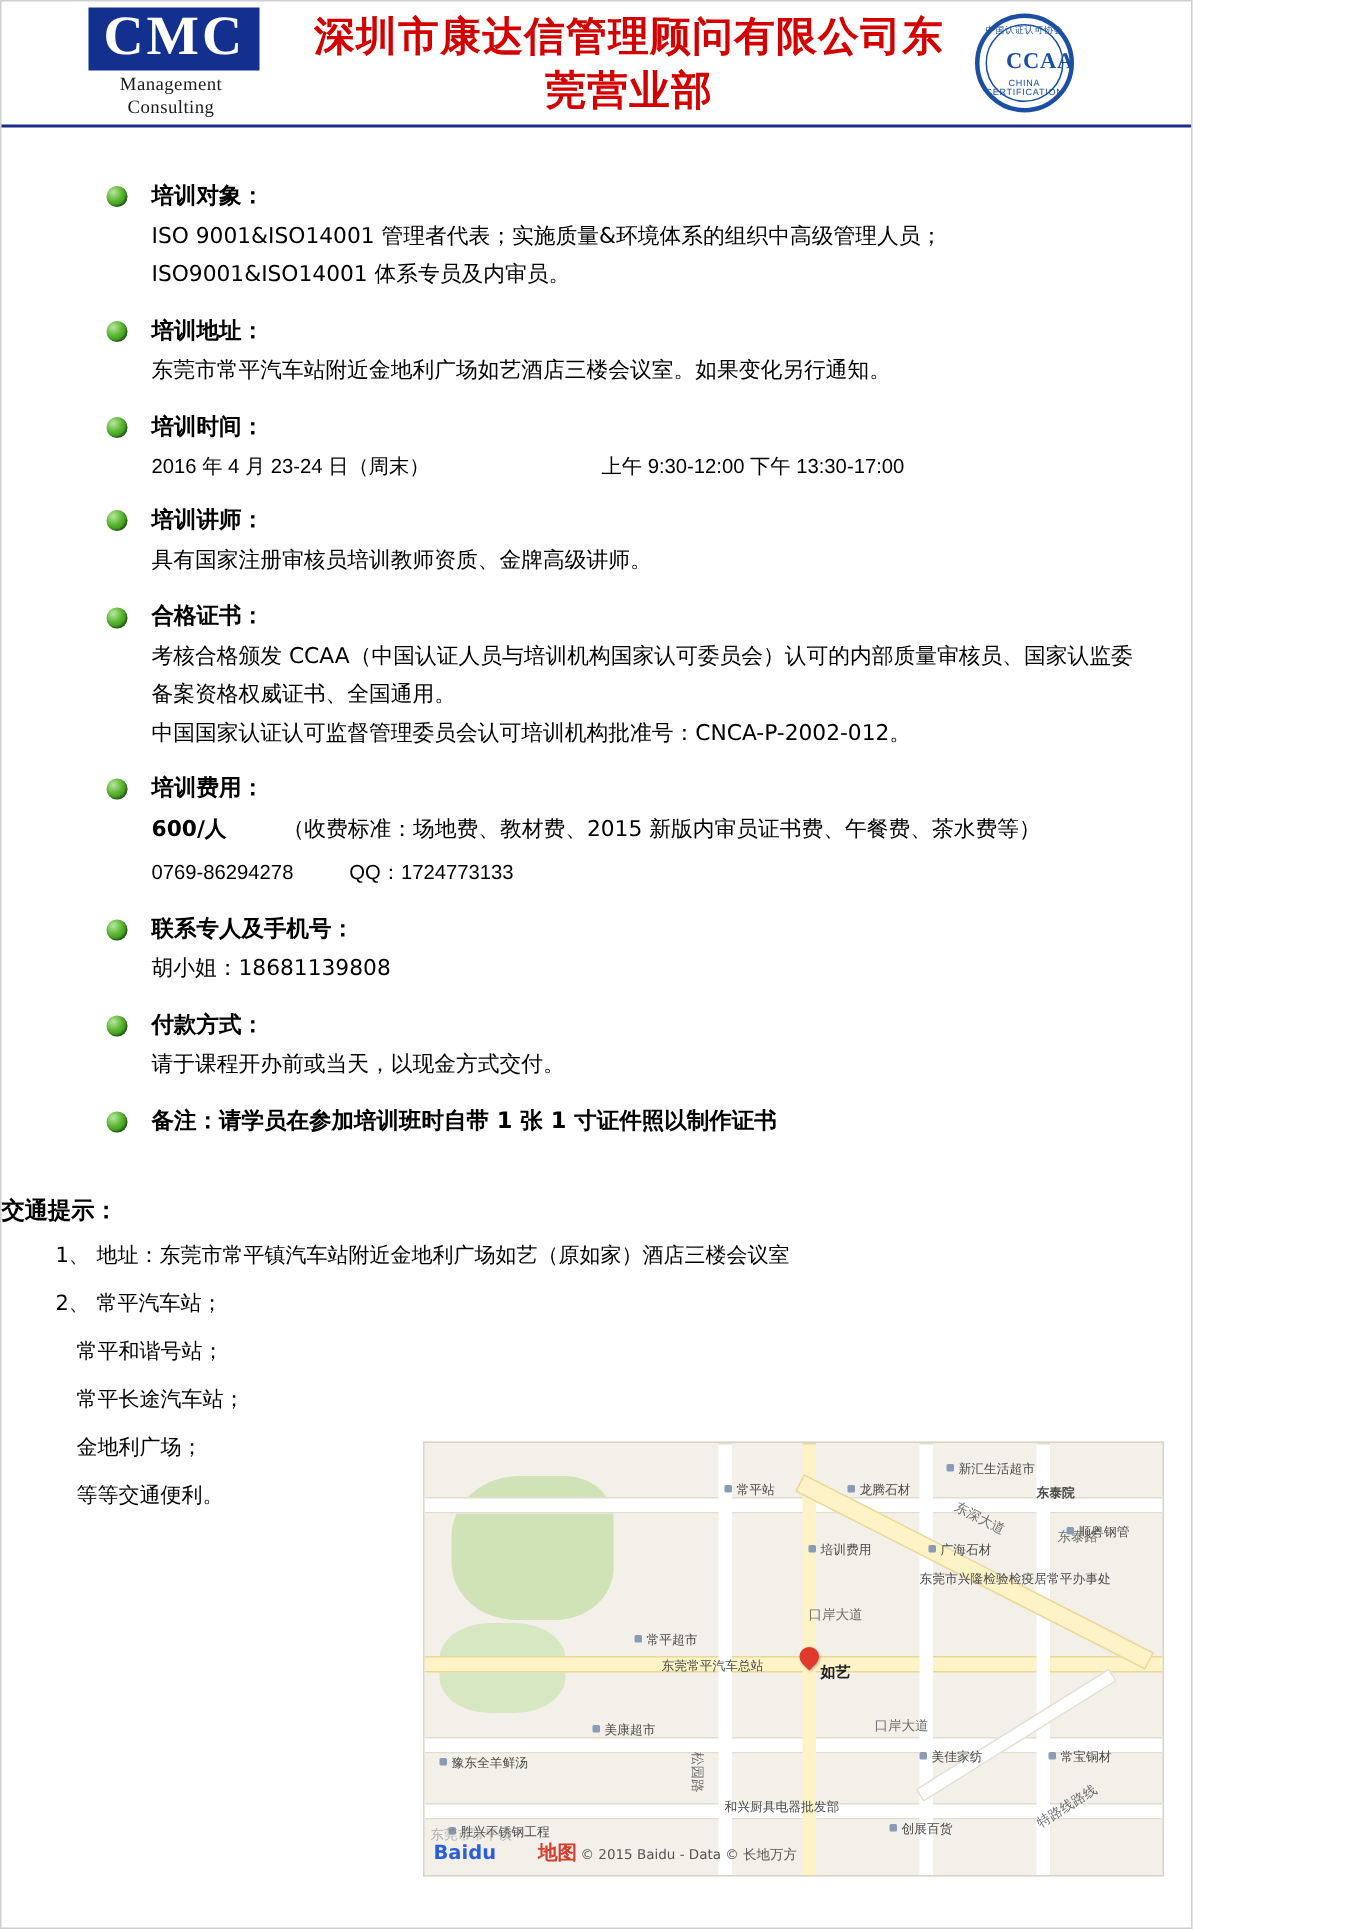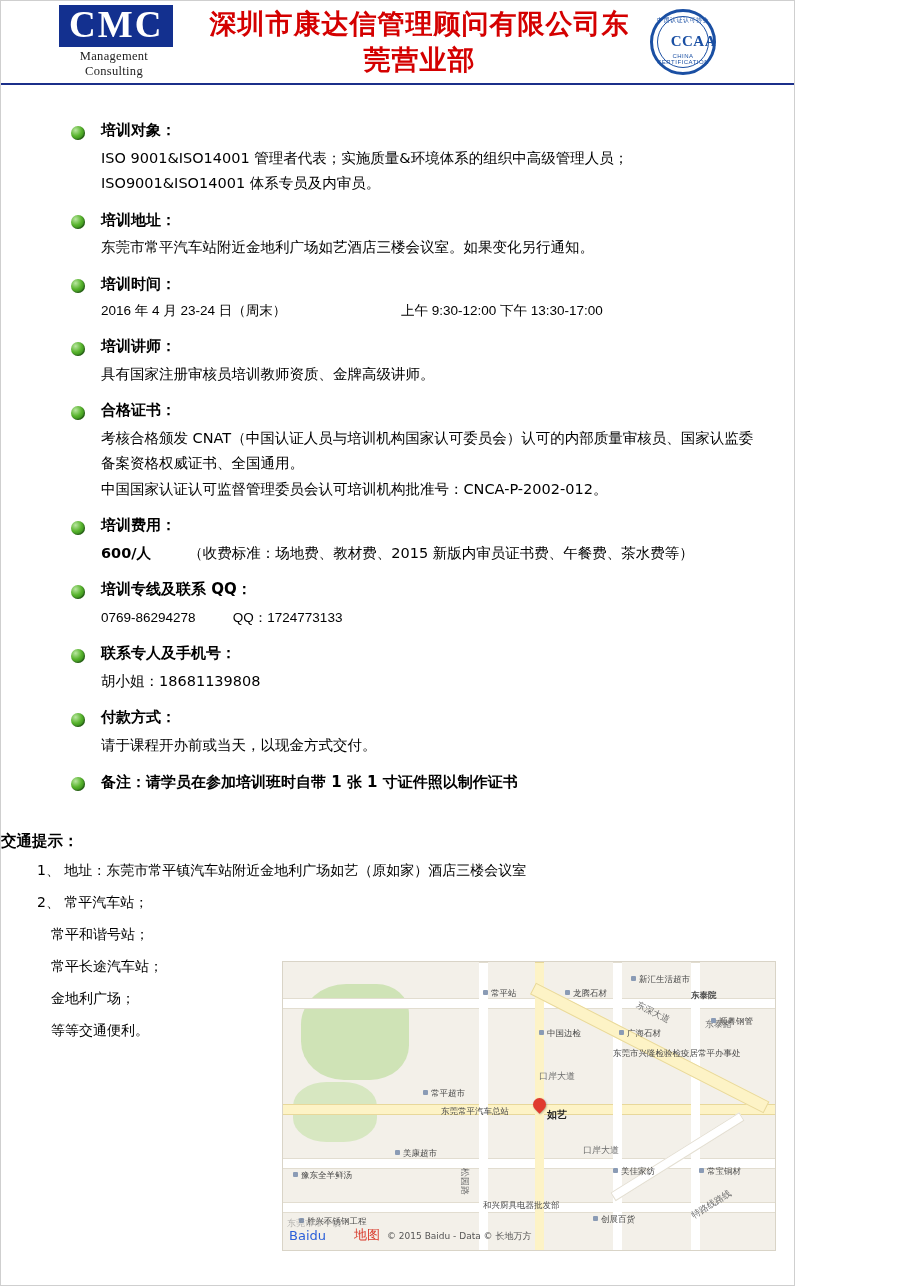--- a/index.html
+++ b/index.html
@@ -126,21 +126,21 @@
   
   .content {
     padding: 22px 36px 0 60px;
     position: relative;
   }
   .item {
     margin-bottom: 4px;
   }
   .item-head {
     display: flex;
-    align-items: flex-end;
+    align-items: center;
     margin: 14px 0 6px 0;
   }
   .bullet {
     flex: 0 0 14px;
     width: 14px; height: 14px;
     margin: 2px 16px 0 10px;
     border-radius: 50%;
     background: radial-gradient(circle at 33% 30%, #b9e6a0 0%, #57b32c 45%, #1d6a14 100%);
     box-shadow: inset -1px -1px 1px rgba(0,0,0,.35);
   }
@@ -274,21 +274,21 @@
     font-weight: bold;
     white-space: nowrap;
   }
   .map-logo {
     position: absolute;
     left: 6px;
     bottom: 6px;
     display: flex;
     align-items: center;
     font-size: 13px;
-    font-weight: normal;
+    font-weight: bold;
   }
   .map-logo .b1 { color: #2b5fd9; }
   .map-logo .b2 { color: #d93a2b; margin-left: 28px; }
   .map-copy {
     position: absolute;
     left: 104px;
     bottom: 7px;
     font-size: 9px;
     color: #555;
   }
@@ -354,41 +354,37 @@
         <span class="item-title">培训讲师：</span>
       </div>
       <div class="item-body">具有国家注册审核员培训教师资质、金牌高级讲师。</div>
     </div>
 
     <div class="item">
       <div class="item-head">
         <span class="bullet"></span>
         <span class="item-title">合格证书：</span>
       </div>
-      <div class="item-body">考核合格颁发 CNAT（中国认证人员与培训机构国家认可委员会）认可的内部质量审核员、国家认监委备案资格权威证书、全国通用。</div>
+      <div class="item-body">考核合格颁发 CCAA（中国认证人员与培训机构国家认可委员会）认可的内部质量审核员、国家认监委备案资格权威证书、全国通用。</div>
       <div class="item-body">中国国家认证认可监督管理委员会认可培训机构批准号：CNCA-P-2002-012。</div>
     </div>
 
     <div class="item">
       <div class="item-head">
         <span class="bullet"></span>
         <span class="item-title">培训费用：</span>
       </div>
       <div class="item-body">
         <span class="bold">600/人</span>
         <span class="inline-gap"></span>
         <span>（收费标准：场地费、教材费、2015 新版内审员证书费、午餐费、茶水费等）</span>
       </div>
     </div>
 
     <div class="item">
-      <div class="item-head">
-        <span class="bullet"></span>
-        <span class="item-title">培训专线及联系 QQ：</span>
-      </div>
       <div class="item-body">
         <span class="mono">0769-86294278</span>
         <span class="inline-gap"></span>
         <span class="mono">QQ：1724773133</span>
       </div>
     </div>
 
     <div class="item">
       <div class="item-head">
         <span class="bullet"></span>
@@ -444,21 +440,21 @@
     <div class="roadname" style="left:300px; top:182px;">口岸大道</div>
     <div class="roadname" style="left:422px; top:56px;">东泰路</div>
     <div class="roadname" style="left:188px; top:206px; transform:rotate(90deg); transform-origin:left top;">松园路</div>
     <div class="roadname" style="left:406px; top:236px; transform:rotate(-32deg);">特路线路线</div>
 
     <div class="maplabel" style="left:348px; top:12px;">新汇生活超市</div>
     <div class="maplabel" style="left:200px; top:26px;">常平站</div>
     <div class="maplabel" style="left:282px; top:26px;">龙腾石材</div>
     <div class="maplabel nodot" style="left:408px; top:28px; font-weight:bold;">东泰院</div>
     <div class="maplabel" style="left:428px; top:54px;">顺粤钢管</div>
-    <div class="maplabel" style="left:256px; top:66px;">中国边检</div>
+    <div class="maplabel" style="left:256px; top:66px;">培训费用</div>
     <div class="maplabel" style="left:336px; top:66px;">广海石材</div>
     <div class="maplabel nodot" style="left:330px; top:86px; line-height:1.3;">东莞市兴隆检验检疫居常平办事处</div>
     <div class="maplabel" style="left:140px; top:126px;font-family:Liberation Mono, monospace;">常平超市</div>
     <div class="maplabel nodot" style="left:158px; top:144px; line-height:1.3;">东莞常平汽车总站</div>
     <div class="maplabel" style="left:112px; top:186px;">美康超市</div>
     <div class="maplabel" style="left:10px; top:208px;">豫东全羊鲜汤</div>
     <div class="maplabel" style="left:16px; top:254px;">胜兴不锈钢工程</div>
     <div class="maplabel nodot" style="left:200px; top:238px; line-height:1.3;">和兴厨具电器批发部</div>
     <div class="maplabel" style="left:330px; top:204px;">美佳家纺</div>
     <div class="maplabel" style="left:416px; top:204px;">常宝铜材</div>

